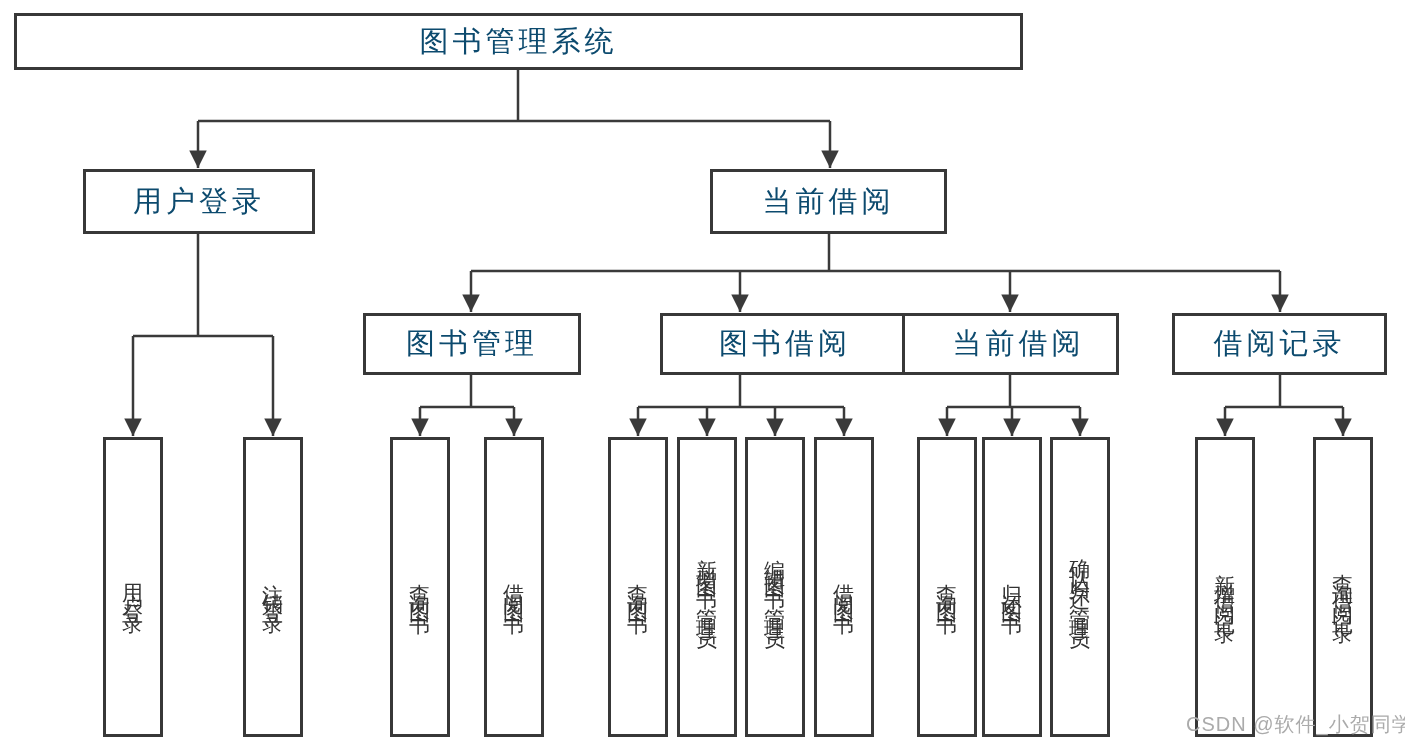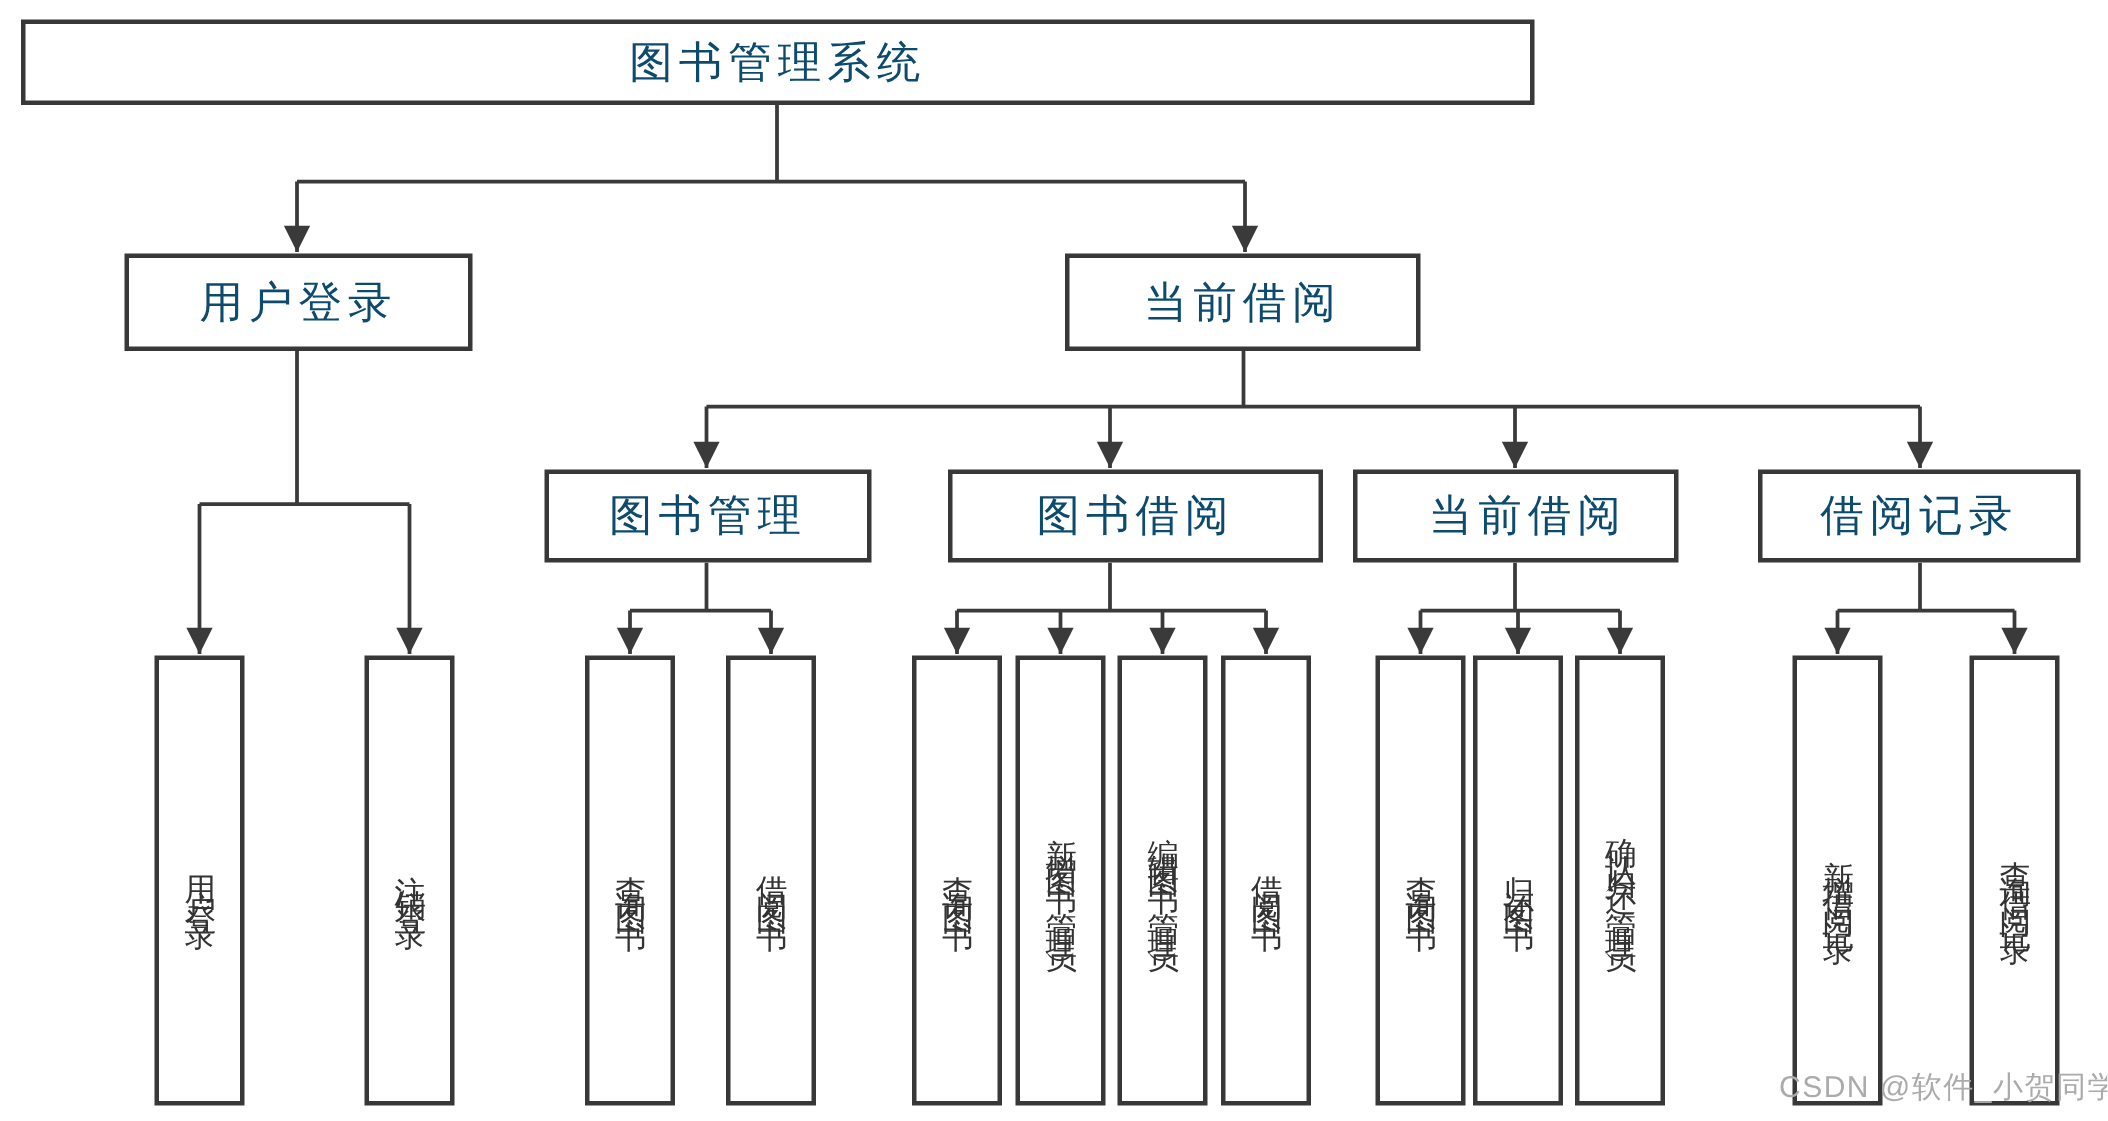--- a/index.html
+++ b/index.html
@@ -133,21 +133,21 @@
   <div class="node" style="left:83px; top:169px; width:232px; height:65px;">
     <span class="hlabel">用户登录</span>
   </div>
   <div class="node" style="left:710px; top:169px; width:237px; height:65px;">
     <span class="hlabel">当前借阅</span>
   </div>
 
   <div class="node" style="left:363px; top:313px; width:218px; height:62px;">
     <span class="hlabel">图书管理</span>
   </div>
-  <div class="node" style="left:632px; top:313px; width:250px; height:62px;justify-content:center;">
+  <div class="node" style="left:660px; top:313px; width:250px; height:62px;justify-content:center;">
     <span class="hlabel">图书借阅</span>
   </div>
   <div class="node" style="left:902px; top:313px; width:217px; height:62px;padding-left:16px;">
     <span class="hlabel">当前借阅</span>
   </div>
   <div class="node" style="left:1172px; top:313px; width:215px; height:62px;">
     <span class="hlabel">借阅记录</span>
   </div>
 
   <div class="node leaf" style="left:103px;">

